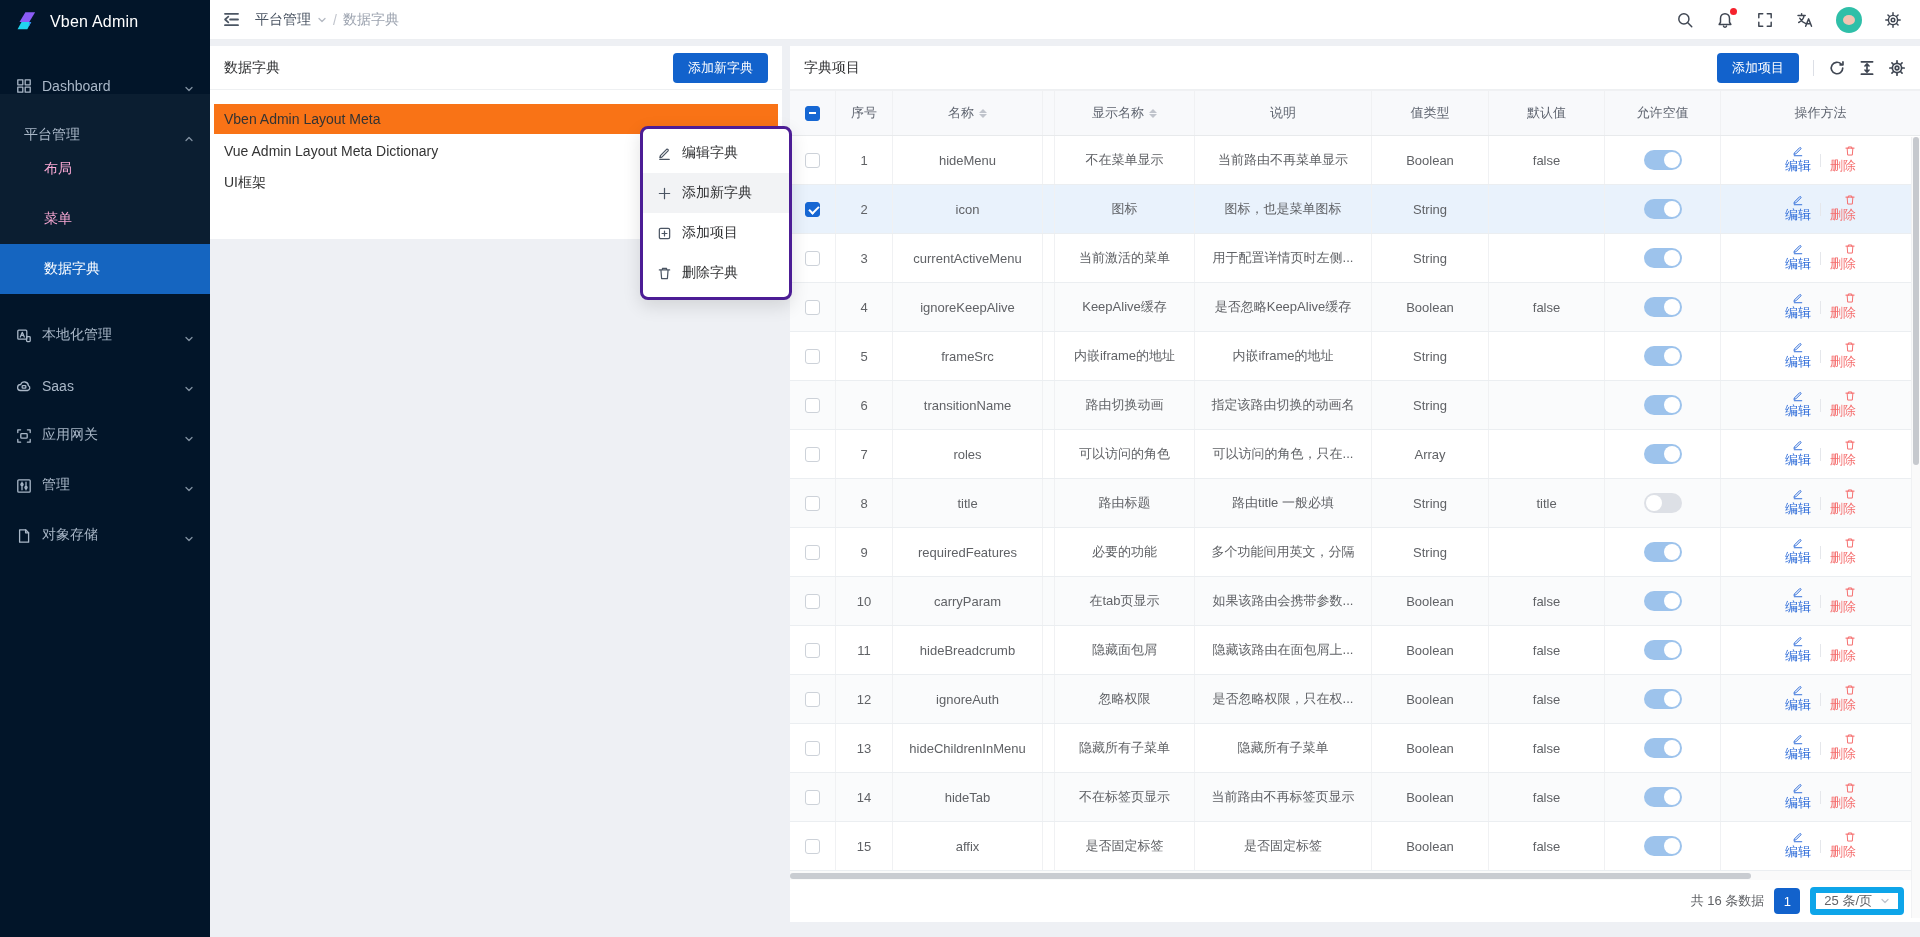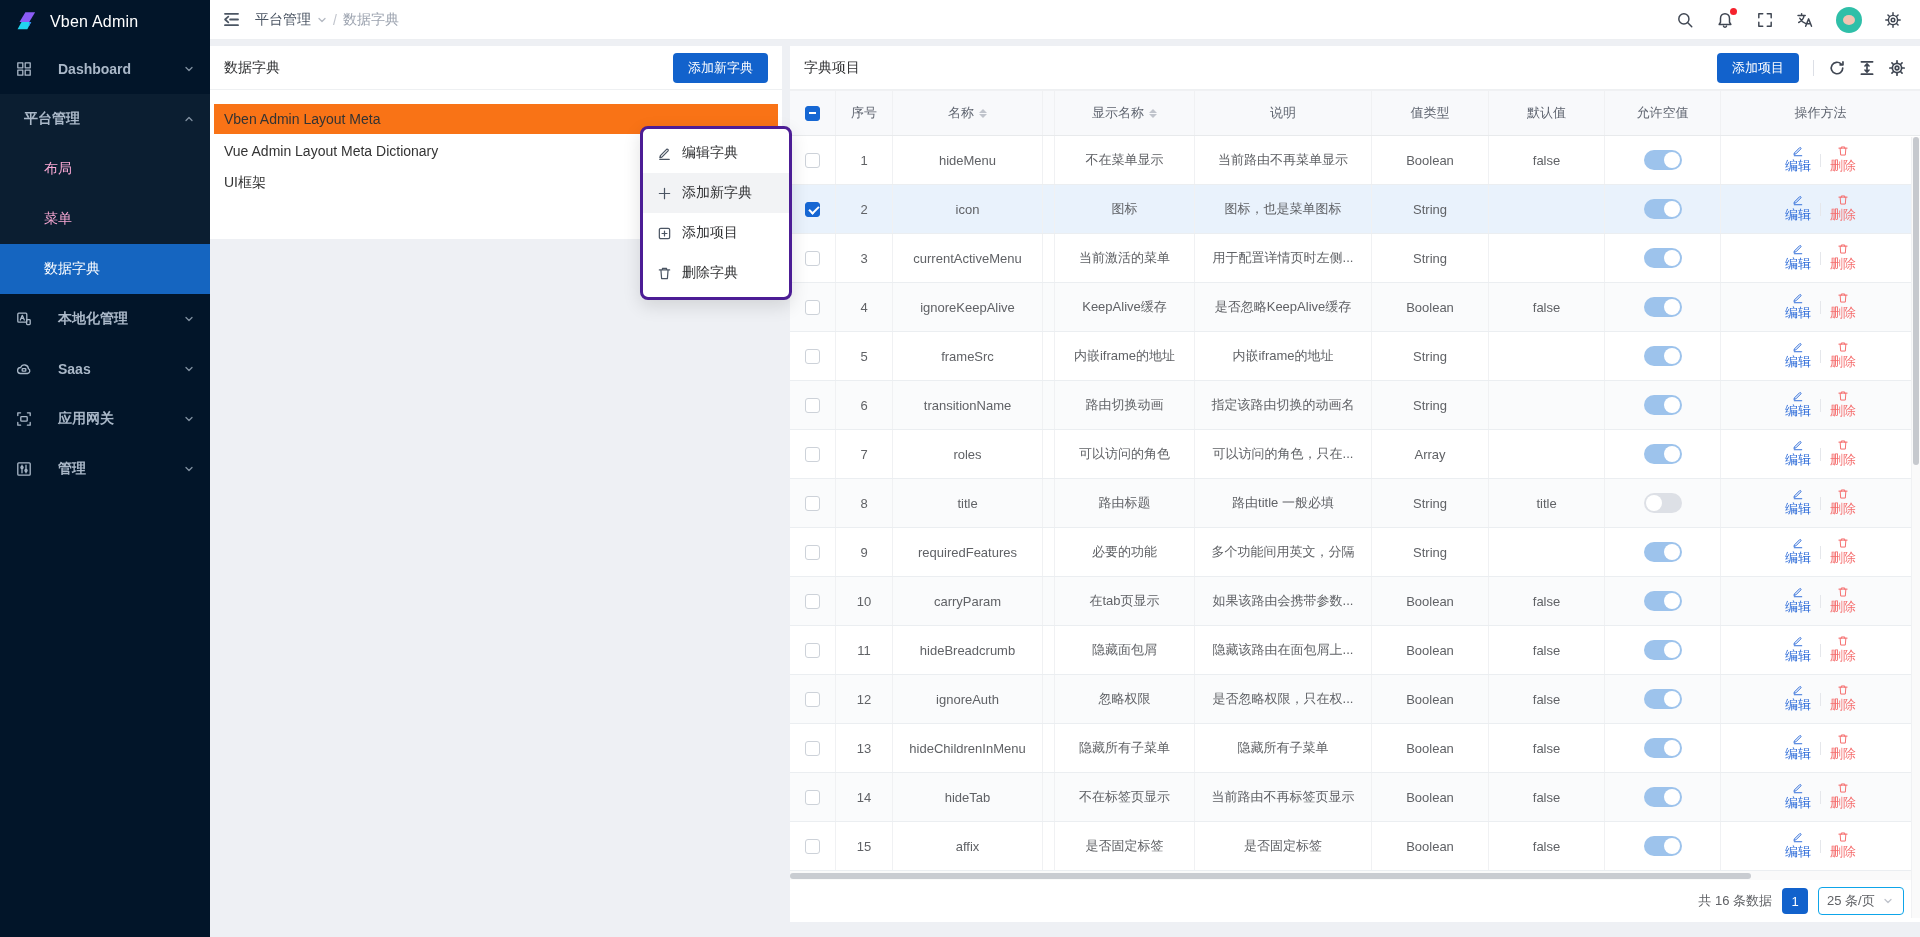--- a/index.html
+++ b/index.html
@@ -4,21 +4,21 @@
 <style>
   * { box-sizing: border-box; margin: 0; padding: 0; }
   html,body { width:1920px; height:937px; overflow:hidden;
     font-family:"Liberation Sans", sans-serif; background:#eef0f4; }
   .app { display:flex; width:1920px; height:937px; }
 
   
   .sidebar { width:210px; flex:0 0 210px; background:#021529; color:#aab8c8; font-size:14px; }
   .logo { height:44px; display:flex; align-items:center; padding-left:14px; gap:10px; }
   .logo-text { color:#fff; font-weight:normal; font-size:16px; letter-spacing:.2px; }
-  .nav-item { height:50px; display:flex; align-items:center; padding:0 16px; gap:26px; cursor:pointer;font-weight:bold; }
+  .nav-item { height:50px; display:flex; align-items:flex-end; padding:0 16px; gap:10px; cursor:pointer; }
   .nav-item .lbl { flex:1; }
   .nav-item svg.mi { width:16px; height:16px; flex:0 0 16px; }
   .chev { width:10px; height:10px; opacity:.75; }
   .nav-group { background:rgba(255,255,255,0.04); }
   .nav-group .group-head { padding-left:24px; }
   .sub-item { height:50px; display:flex; align-items:center; padding-left:44px; cursor:pointer; color:#f9a8d4; }
   .sub-item.active { background:#1565c0; color:#fff; }
 
   
   .main { flex:1; display:flex; flex-direction:column; min-width:0; }
@@ -90,35 +90,35 @@
   .caret .dn { border-top-color:#c0c4cc; border-bottom-width:0; }
 
   .switch { width:38px; height:20px; border-radius:10px; background:#dde0e6; position:relative; cursor:pointer; }
   .switch::after { content:''; position:absolute; top:2px; left:2px; width:16px; height:16px; border-radius:50%; background:#fff; }
   .switch.on { background:#9dc3ec; }
   .switch.on::after { left:20px; }
 
   .link { display:inline-flex; align-items:center; gap:0; cursor:pointer; font-size:13px;flex-direction:column; }
   .link svg { width:12px; height:12px; }
   .link.edit { color:#2e6cd9; }
-  .link.del { color:#f56c6c; }
+  .link.del { color:#f56c6c;align-items:flex-end; }
   .link i { font-style:normal; }
   .act-div { width:1px; height:13px; background:#e5e7eb; margin:0 9px; }
 
   
   .vscroll { position:absolute; top:47px; right:0; width:9px; height:781px; background:#fafafa; border-left:1px solid #f0f1f3; }
   .vscroll .thumb { position:absolute; top:0; left:1px; width:6px; height:42%; border-radius:3px; background:#c6c9ce; }
   .hscroll { height:9px; background:#fafafa; position:relative; }
   .hscroll .thumb { position:absolute; top:1.5px; left:0; height:6px; width:85%; border-radius:3px; background:#c9ccd1; }
 
   
   .pager { flex:1; display:flex; align-items:center; justify-content:flex-end; gap:10px; padding-right:16px; font-size:13px; color:#606266; }
   .page-btn { min-width:26px; height:26px; background:#1262cc; color:#fff; border-radius:4px;
     display:inline-flex; align-items:center; justify-content:center; cursor:pointer; }
-  .page-size { height:28px; min-width:86px; border:1px solid #0ea5e9; border-radius:4px; padding:0 8px;
+  .page-size { height:28px; min-width:86px; border:6px solid #0ea5e9; border-radius:4px; padding:0 8px;
     display:inline-flex; align-items:center; gap:8px; cursor:pointer; color:#606266; }
   .page-size svg { width:10px; height:10px; color:#c0c4cc; }
 
   
   .ctx-menu { position:absolute; left:640px; top:126px; width:152px; background:#fff; border:3px solid #4c1d95;
     border-radius:8px; box-shadow:0 6px 18px rgba(0,0,0,.12); padding:4px 0; z-index:50; }
   .ctx-item { height:40px; display:flex; align-items:center; gap:10px; padding:0 14px; font-size:14px; color:#303133; cursor:pointer; }
   .ctx-item.hover { background:#f2f3f5; }
   .ctx-item svg { width:15px; height:15px; color:#4b5563; }
 
@@ -215,20 +215,30 @@
         <path d="M6 4.2 v7.6 M10 4.2 v7.6"></path>
           <circle cx="6" cy="6.4" r="1.1"></circle>
           <circle cx="10" cy="9.4" r="1.1"></circle>
       </svg>
       <span class="lbl">管理</span>
       <svg class="chev stroke" viewBox="0 0 10 10">
           <path d="M2 3.5 L5 6.5 L8 3.5"></path>
         </svg>
     </div>
 
+    <div class="nav-item">
+      <svg class="mi stroke" viewBox="0 0 16 16">
+        <path d="M3.6 1.8 h6 l3 3 v9.4 h-9 Z"></path>
+          <path d="M9.6 1.8 v3 h3"></path>
+      </svg>
+      <span class="lbl">对象存储</span>
+      <svg class="chev stroke" viewBox="0 0 10 10">
+          <path d="M2 3.5 L5 6.5 L8 3.5"></path>
+        </svg>
+    </div>
   </aside>
 
   <div class="main">
 
     <div class="topbar">
       <div class="tb-left">
         <span class="icon-btn" style="width:19px;height:19px;">
           <svg class="stroke" viewBox="0 0 16 16" style="stroke-width:1.5">
             <path d="M2.5 3.2 h11 M6.8 8 h6.7 M2.5 12.8 h11"></path>
               <path d="M5.3 5.6 L2.6 8 l2.7 2.4"></path>

